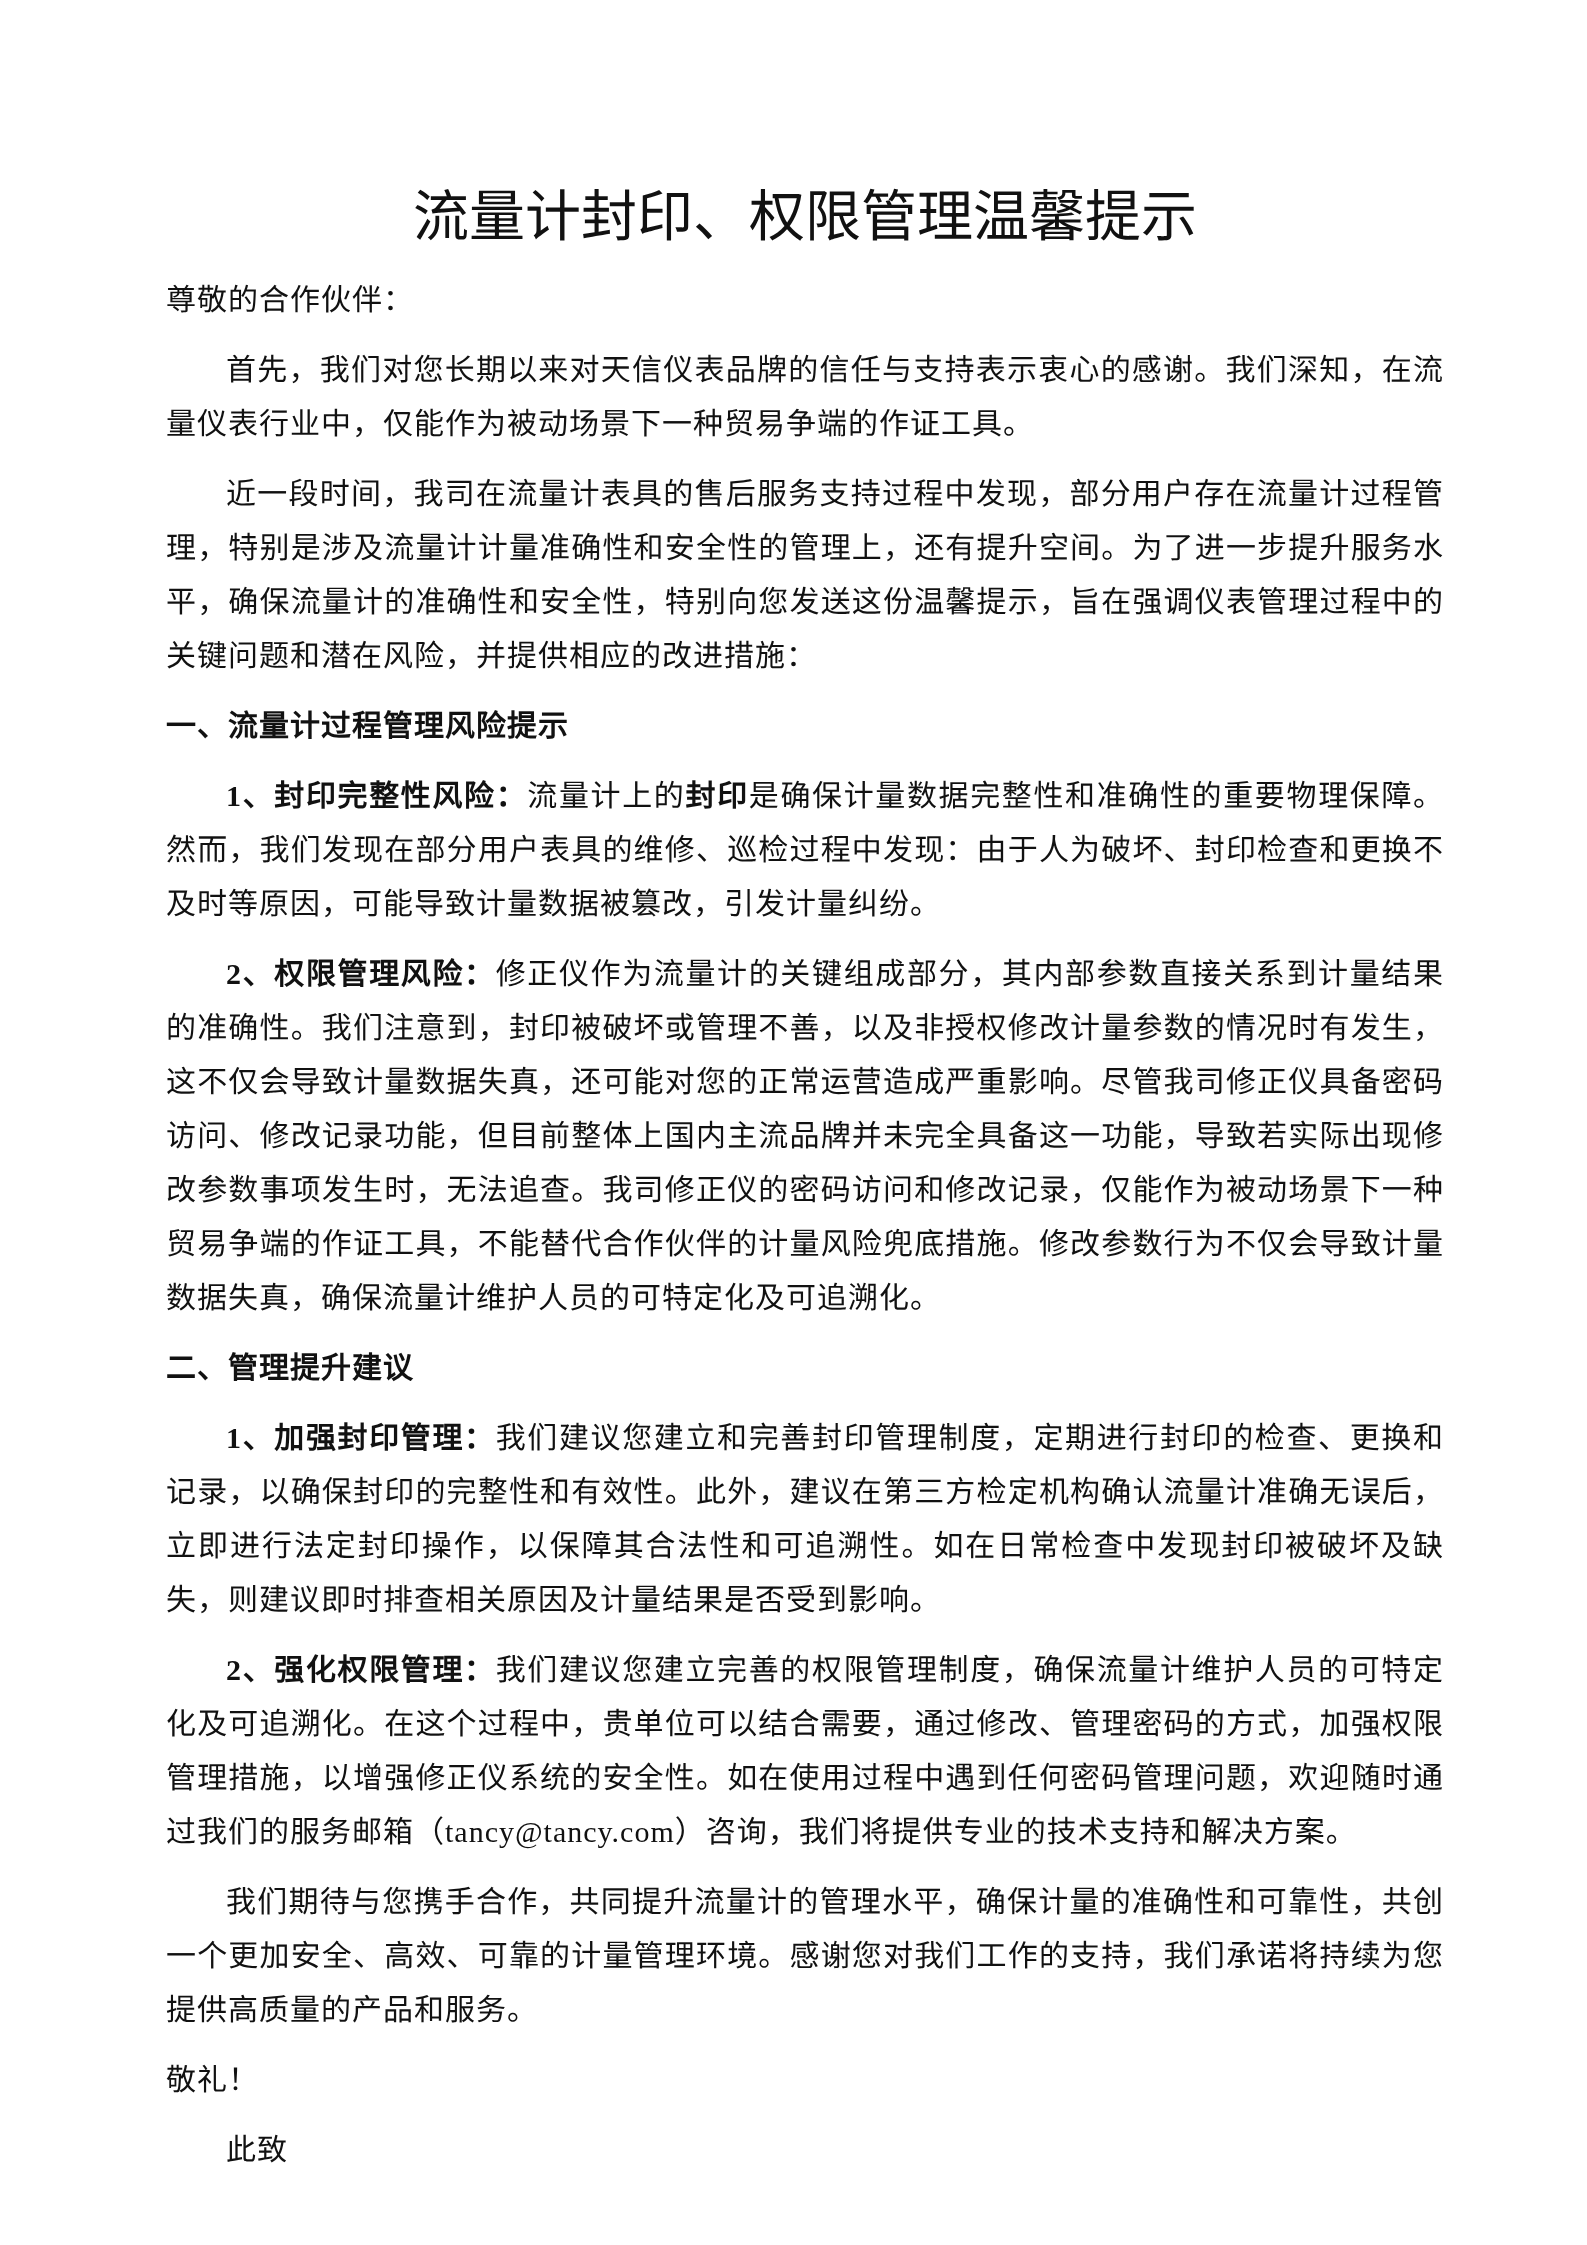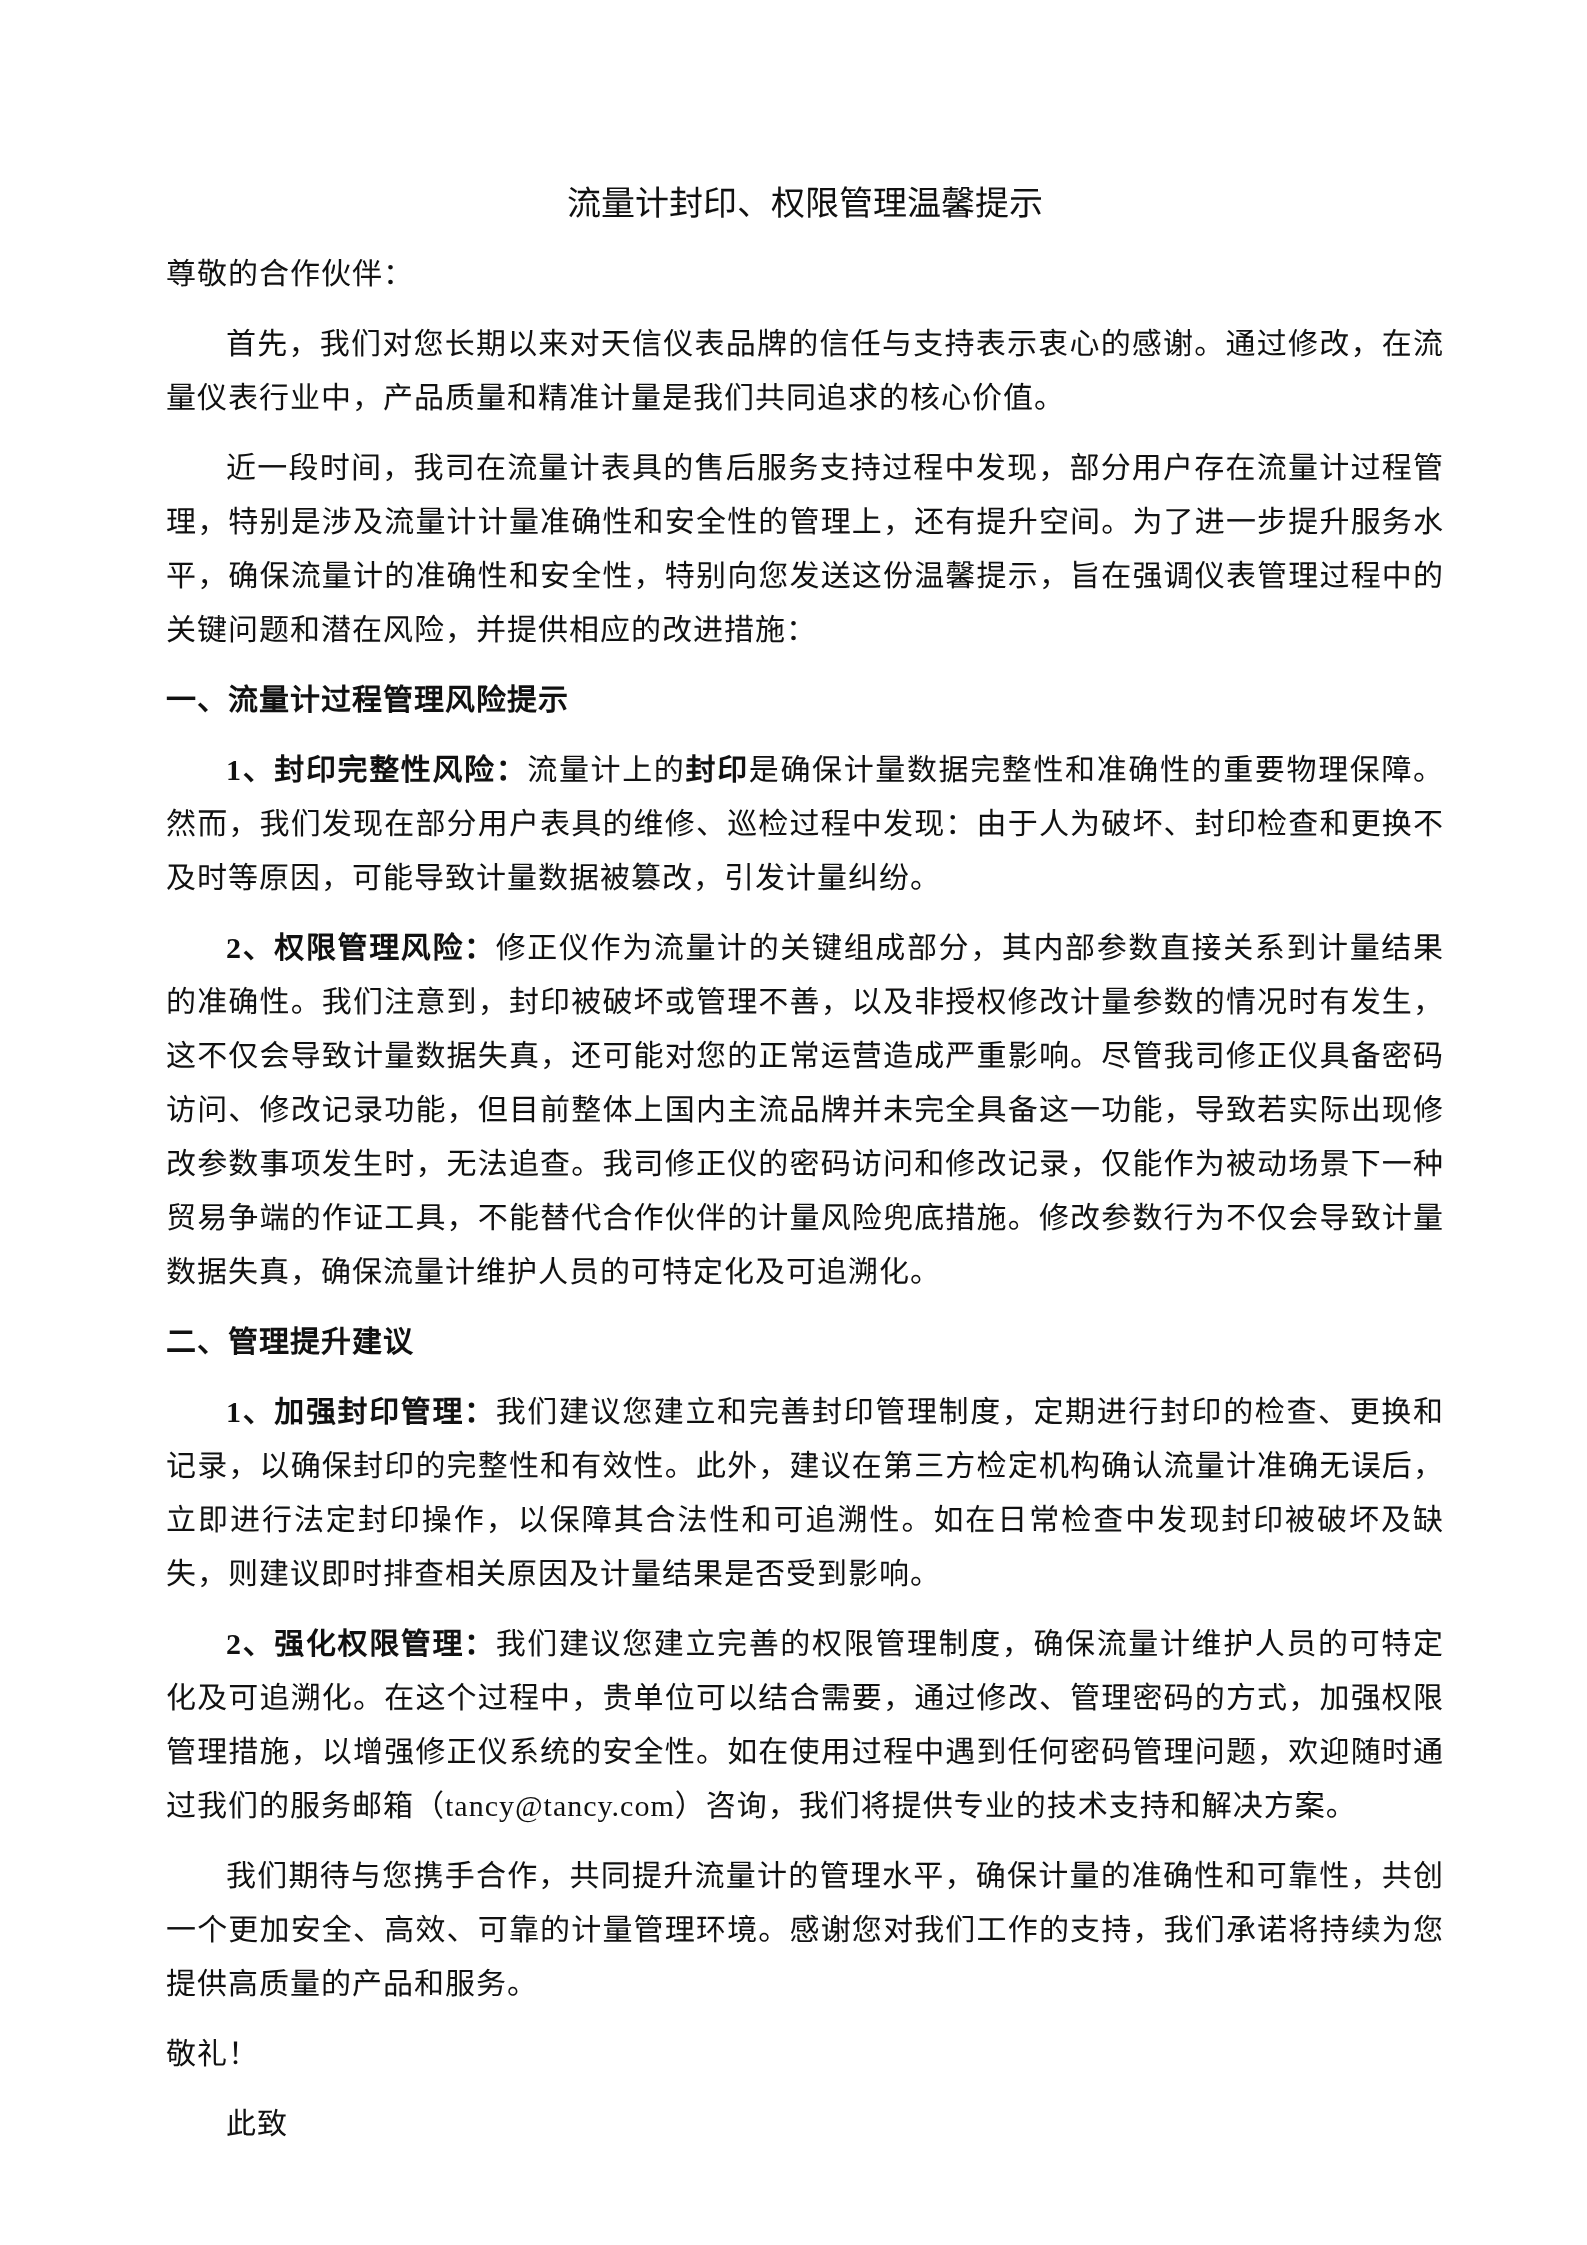--- a/index.html
+++ b/index.html
@@ -15,21 +15,21 @@
     background: #ffffff;
     box-sizing: border-box;
     padding: 183px 127px 0 150px;
     color: #111111;
     font-family: "Liberation Serif", "DejaVu Serif", serif;
   }
   h1.doc-title {
     margin: 0 0 23px 0;
     font-family: "Liberation Sans", "DejaVu Sans", sans-serif;
     font-weight: 500;
-    font-size: 34px;
+    font-size: 56px;
     line-height: 1.2;
     text-align: center;
     color: #111111;
   }
   p.body-line, h2.sec-heading {
     margin: 16px;
     font-size: 30px;
     line-height: 54px;
     letter-spacing: 1px;
     text-align: justify;
@@ -44,21 +44,21 @@
 </style>
 </head>
 <body>
 
 <div class="page">
 
   <h1 class="doc-title">流量计封印、权限管理温馨提示</h1>
 
   <p class="body-line">尊敬的合作伙伴：</p>
 
-  <p class="body-line indent">首先，我们对您长期以来对天信仪表品牌的信任与支持表示衷心的感谢。通过修改，在流量仪表行业中，产品质量和精准计量是我们共同追求的核心价值。</p>
+  <p class="body-line indent">首先，我们对您长期以来对天信仪表品牌的信任与支持表示衷心的感谢。我们深知，在流量仪表行业中，仅能作为被动场景下一种贸易争端的作证工具。</p>
 
   <p class="body-line indent">近一段时间，我司在流量计表具的售后服务支持过程中发现，部分用户存在流量计过程管理，特别是涉及流量计计量准确性和安全性的管理上，还有提升空间。为了进一步提升服务水平，确保流量计的准确性和安全性，特别向您发送这份温馨提示，旨在强调仪表管理过程中的关键问题和潜在风险，并提供相应的改进措施：</p>
 
   <h2 class="sec-heading">一、流量计过程管理风险提示</h2>
 
   <p class="body-line indent"><strong>1、封印完整性风险：</strong><span>流量计上的</span><strong>封印</strong><span>是确保计量数据完整性和准确性的重要物理保障。然而，我们发现在部分用户表具的维修、巡检过程中发现：由于人为破坏、封印检查和更换不及时等原因，可能导致计量数据被篡改，引发计量纠纷。</span></p>
 
   <p class="body-line indent"><strong>2、权限管理风险：</strong><span>修正仪作为流量计的关键组成部分，其内部参数直接关系到计量结果的准确性。我们注意到，封印被破坏或管理不善，以及非授权修改计量参数的情况时有发生，这不仅会导致计量数据失真，还可能对您的正常运营造成严重影响。尽管我司修正仪具备密码访问、修改记录功能，但目前整体上国内主流品牌并未完全具备这一功能，导致若实际出现修改参数事项发生时，无法追查。我司修正仪的密码访问和修改记录，仅能作为被动场景下一种贸易争端的作证工具，不能替代合作伙伴的计量风险兜底措施。修改参数行为不仅会导致计量数据失真，确保流量计维护人员的可特定化及可追溯化。</span></p>
 
   <h2 class="sec-heading">二、管理提升建议</h2>

